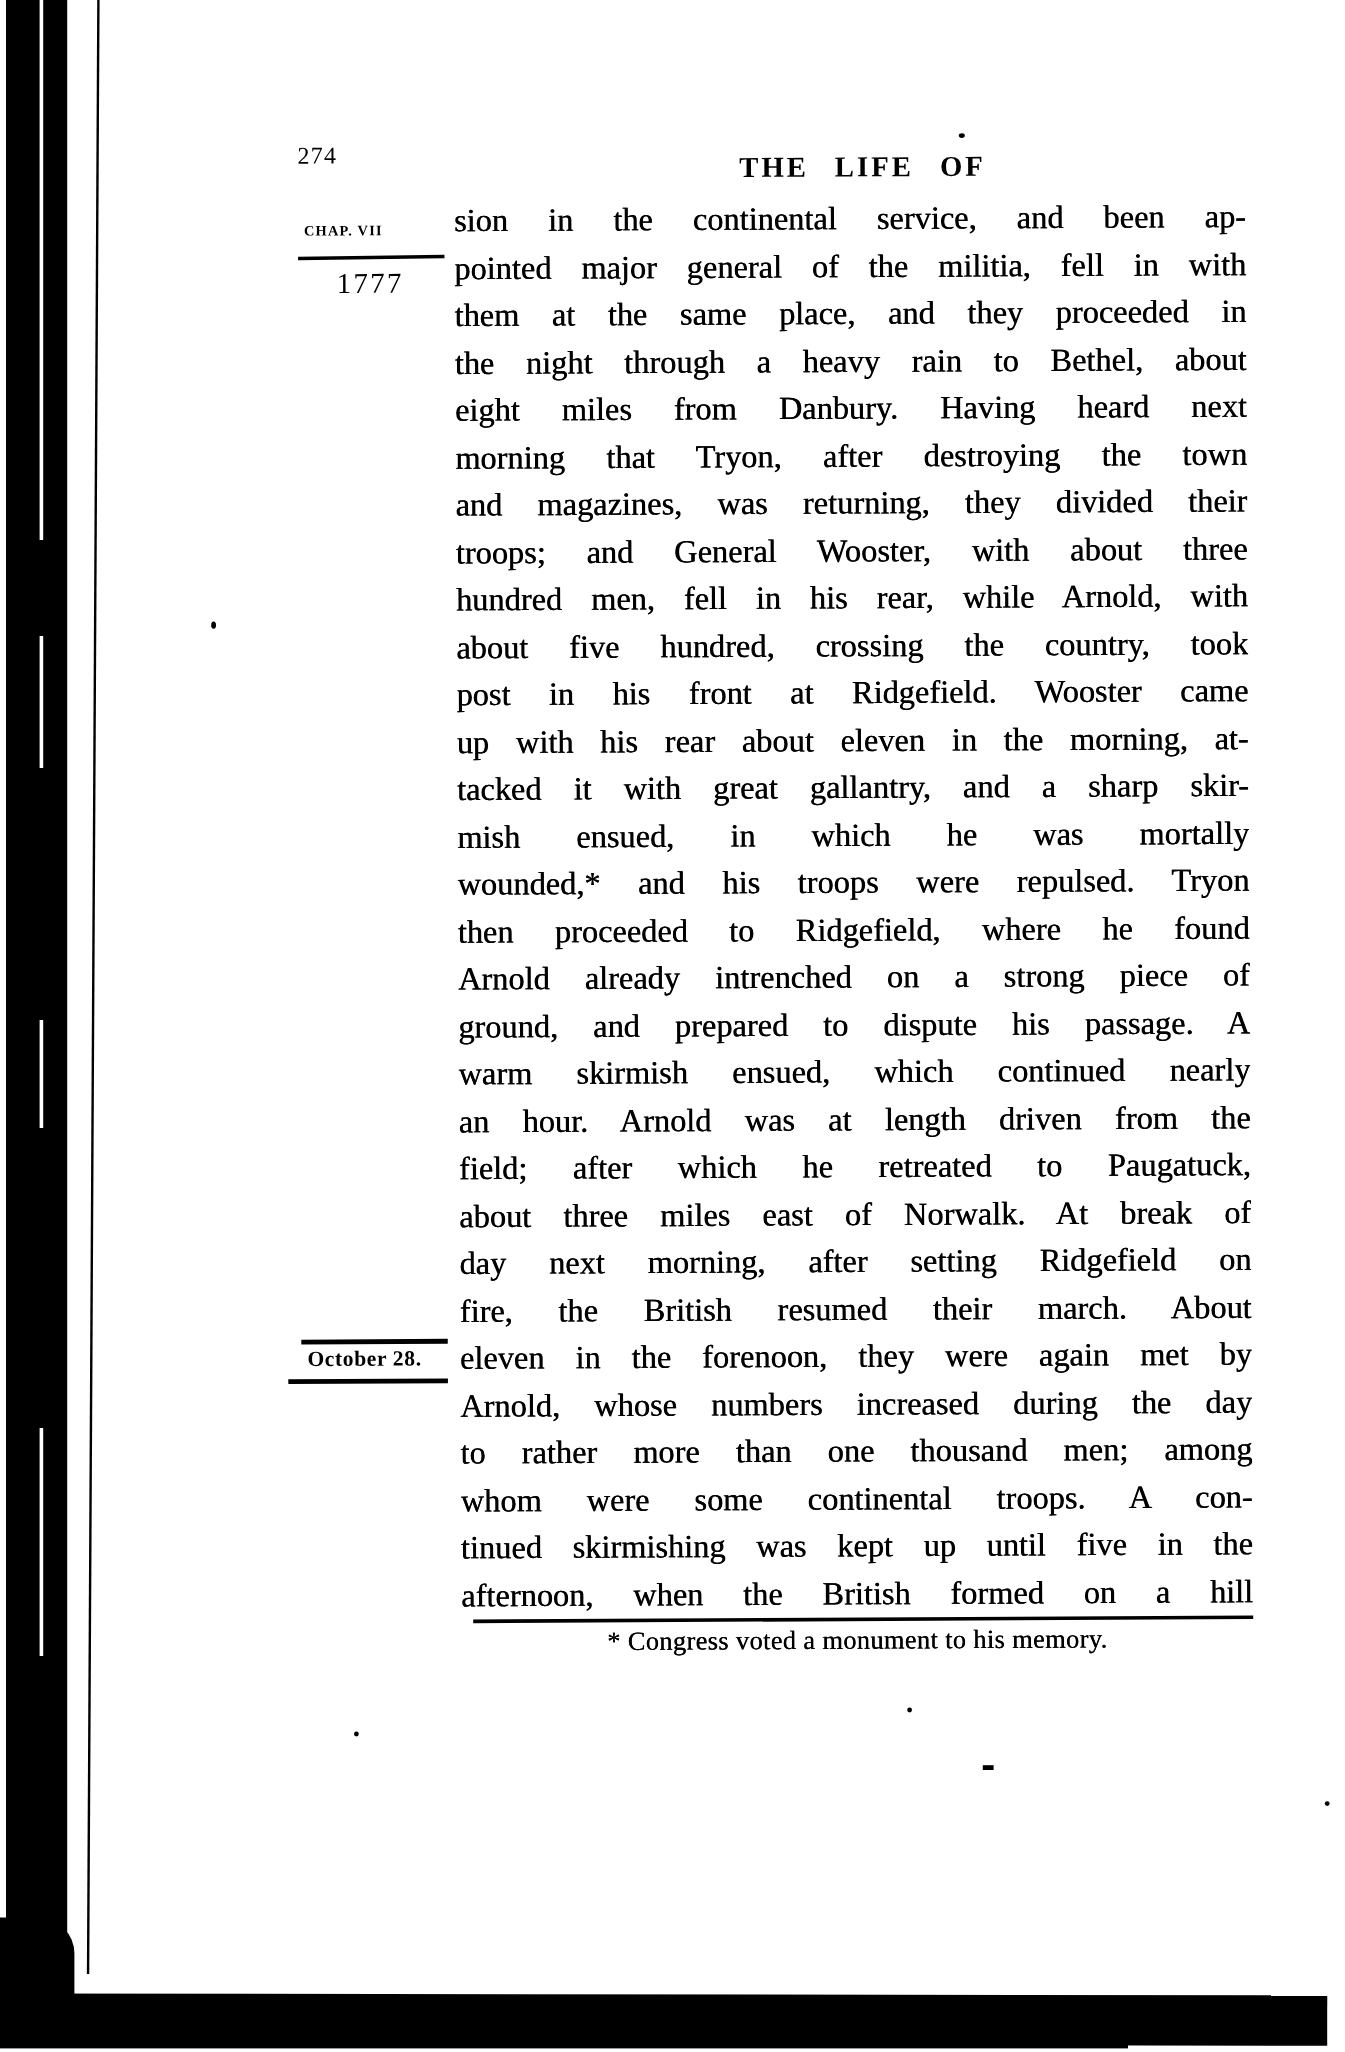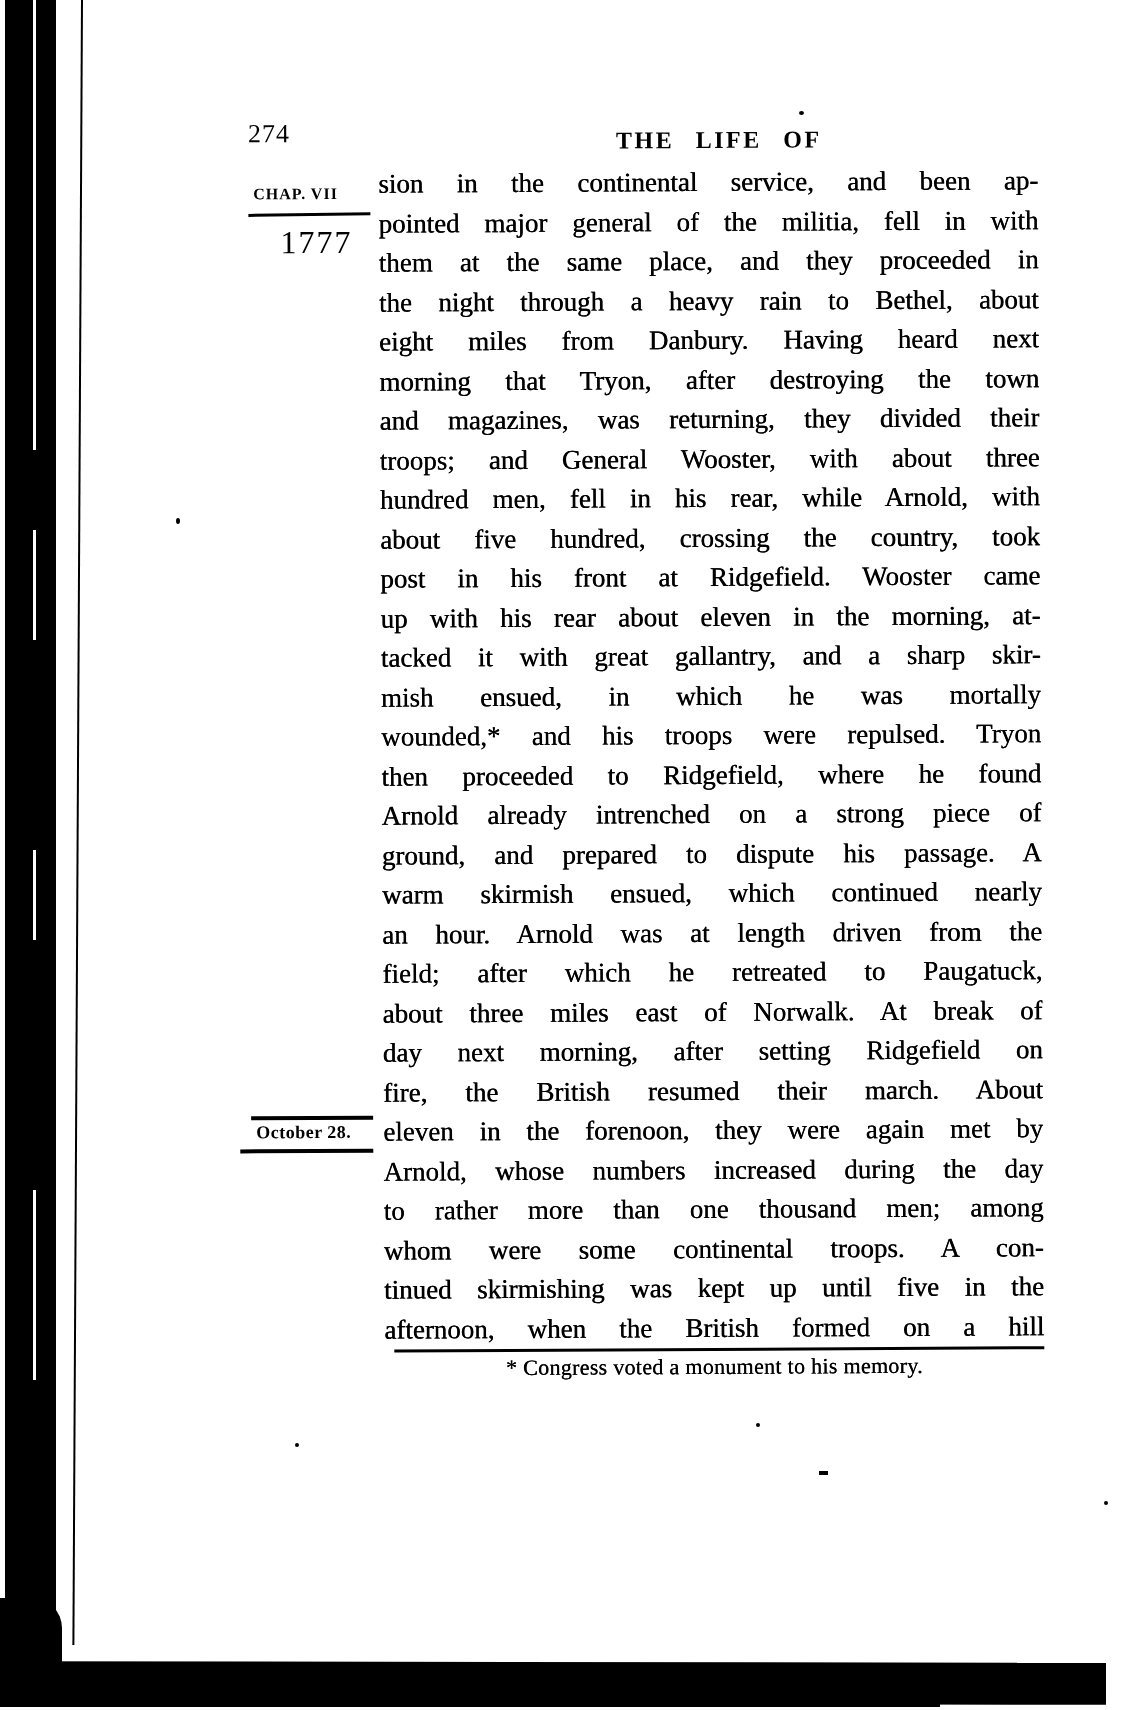--- a/index.html
+++ b/index.html
@@ -25,33 +25,33 @@
     transform: rotate(0.3deg); transform-origin: top center;
   }
   .corner-merge { left: 0; top: 1598px; width: 62px; height: 74px; border-top-right-radius: 30px; }
   .bottom-bar   { left: 0; top: 1662px; width: 1106px; height: 42px; transform: rotate(0.08deg); }
   .bottom-strip { left: 0; top: 1702px; width: 940px; height: 5px; }
   .speck { position: absolute; background: #000; border-radius: 50%; }
   
   .content { position: absolute; inset: 0; transform: rotate(-0.3deg); transform-origin: 700px 140px; }
   .page-number {
     position: absolute; left: 248px; top: 117px;
-    font-size: 26px; letter-spacing: 1px;
+    font-size: 20px; letter-spacing: 1px;
   }
   .running-head {
     position: absolute; left: 616px; top: 127px;
     font-size: 24px; font-weight: bold; letter-spacing: 2.5px; word-spacing: 13px;
   }
   .margin-chapter {
     position: absolute; left: 253px; top: 183px;
-    font-size: 16px; font-weight: bold; letter-spacing: 1px;
+    font-size: 12px; font-weight: bold; letter-spacing: 1px;
   }
   .margin-year {
     position: absolute; left: 280px; top: 222px;
-    font-size: 32px; letter-spacing: 2px;
+    font-size: 24px; letter-spacing: 2px;
   }
   .margin-date {
     position: absolute; left: 251px; top: 1120px;
     font-size: 18px; font-weight: bold; letter-spacing: 0.5px;
   }
   .rule { position: absolute; background: #000; }
   .chapter-rule    { left: 248px; top: 211px;  width: 122px; height: 3px; transform: rotate(-0.5deg); }
   .date-rule-top   { left: 246px; top: 1114px; width: 122px; height: 3.5px; }
   .date-rule-bottom{ left: 235px; top: 1147px; width: 133px; height: 3.5px; }
   .footnote-rule   { left: 388px; top: 1348px; width: 650px; height: 3px; }

